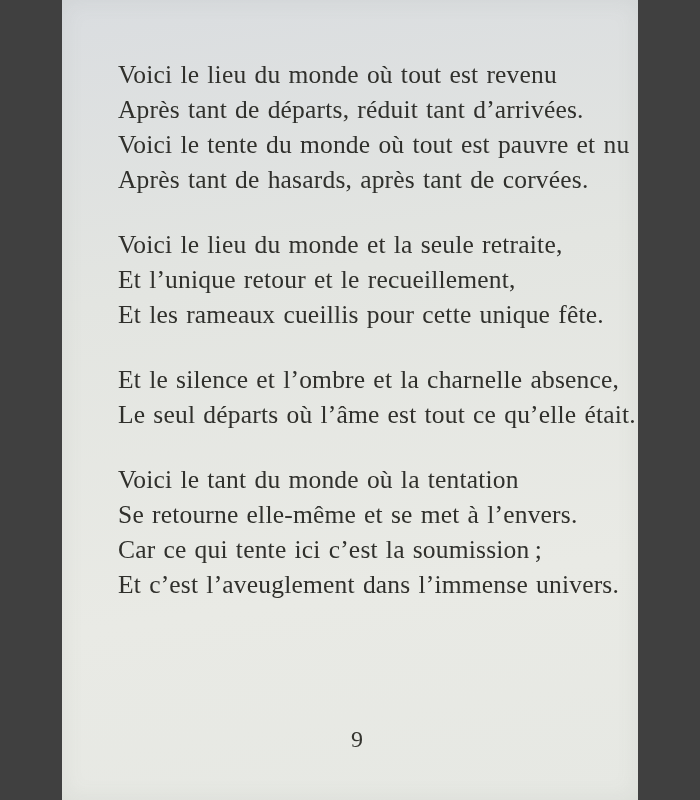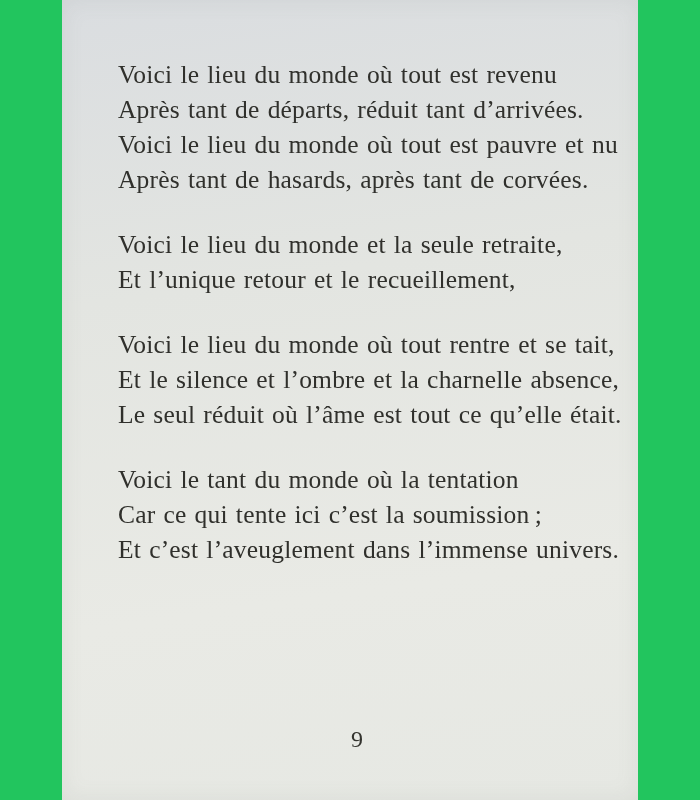--- a/index.html
+++ b/index.html
@@ -4,21 +4,21 @@
 <style>
   html, body {
     margin: 0;
     padding: 0;
     background: #ffffff;
   }
   .canvas {
     position: relative;
     width: 700px;
     height: 800px;
-    background: #22c55e;
+    background: #404040;
     overflow: hidden;
     font-family: "Liberation Serif", "DejaVu Serif", serif;
   }
   .page {
     position: absolute;
     left: 62px;
     top: 0;
     width: 576px;
     height: 800px;
     background: linear-gradient(172deg, #dadde0 0%, #e3e5e1 35%, #e9eae5 72%, #e6e8e3 100%);
@@ -55,37 +55,38 @@
 </head>
 <body>
 
 <div class="canvas">
   <div class="page">
     <div class="poem">
 
       <div class="stanza">
         <div class="line">Voici le lieu du monde où tout est revenu</div>
         <div class="line">Après tant de départs, réduit tant d’arrivées.</div>
-        <div class="line">Voici le lieu du monde où tout est pauvre et nu</div>
+        <div class="line">Voici le tente du monde où tout est pauvre et nu</div>
         <div class="line">Après tant de hasards, après tant de corvées.</div>
       </div>
 
       <div class="stanza">
         <div class="line">Voici le lieu du monde et la seule retraite,</div>
         <div class="line">Et l’unique retour et le recueillement,</div>
+        <div class="line">Et les rameaux cueillis pour cette unique fête.</div>
       </div>
 
       <div class="stanza">
-        <div class="line">Voici le lieu du monde où tout rentre et se tait,</div>
         <div class="line">Et le silence et l’ombre et la charnelle absence,</div>
-        <div class="line">Le seul réduit où l’âme est tout ce qu’elle était.</div>
+        <div class="line">Le seul départs où l’âme est tout ce qu’elle était.</div>
       </div>
 
       <div class="stanza">
         <div class="line">Voici le tant du monde où la tentation</div>
+        <div class="line">Se retourne elle-même et se met à l’envers.</div>
         <div class="line">Car ce qui tente ici c’est la soumission ;</div>
         <div class="line">Et c’est l’aveuglement dans l’immense univers.</div>
       </div>
 
     </div>
 
     <div class="folio">9</div>
   </div>
 </div>
 

